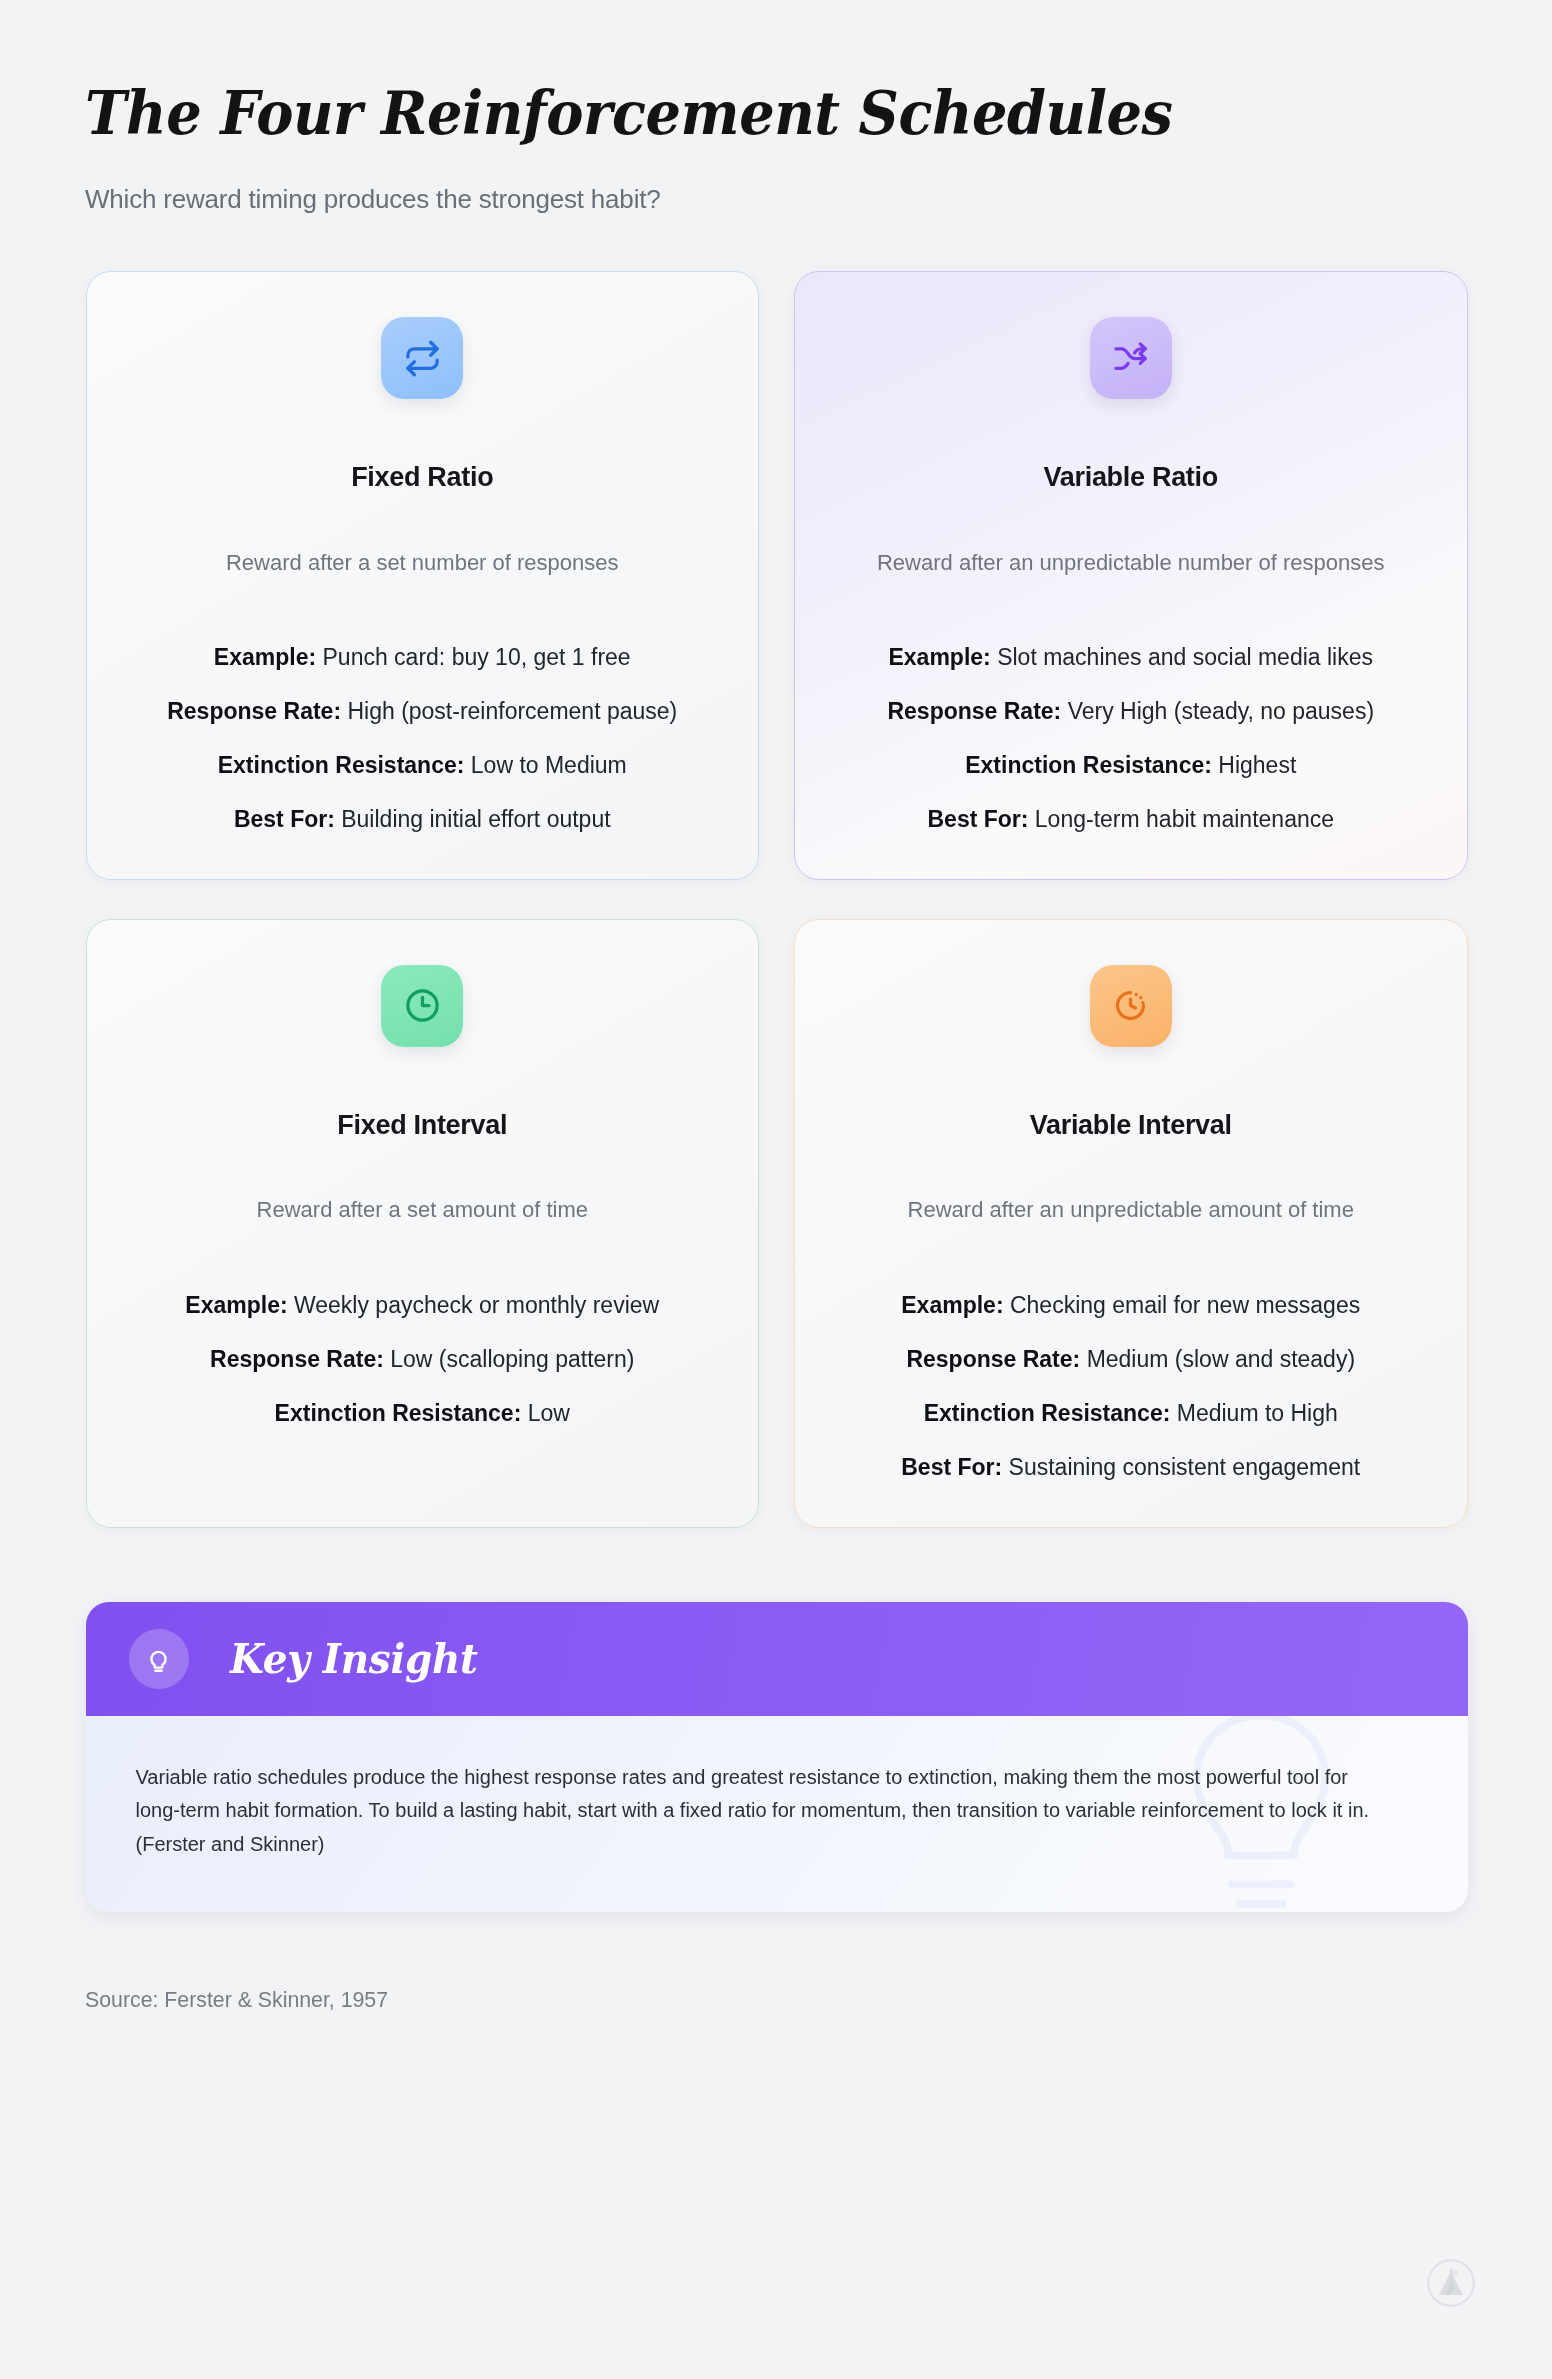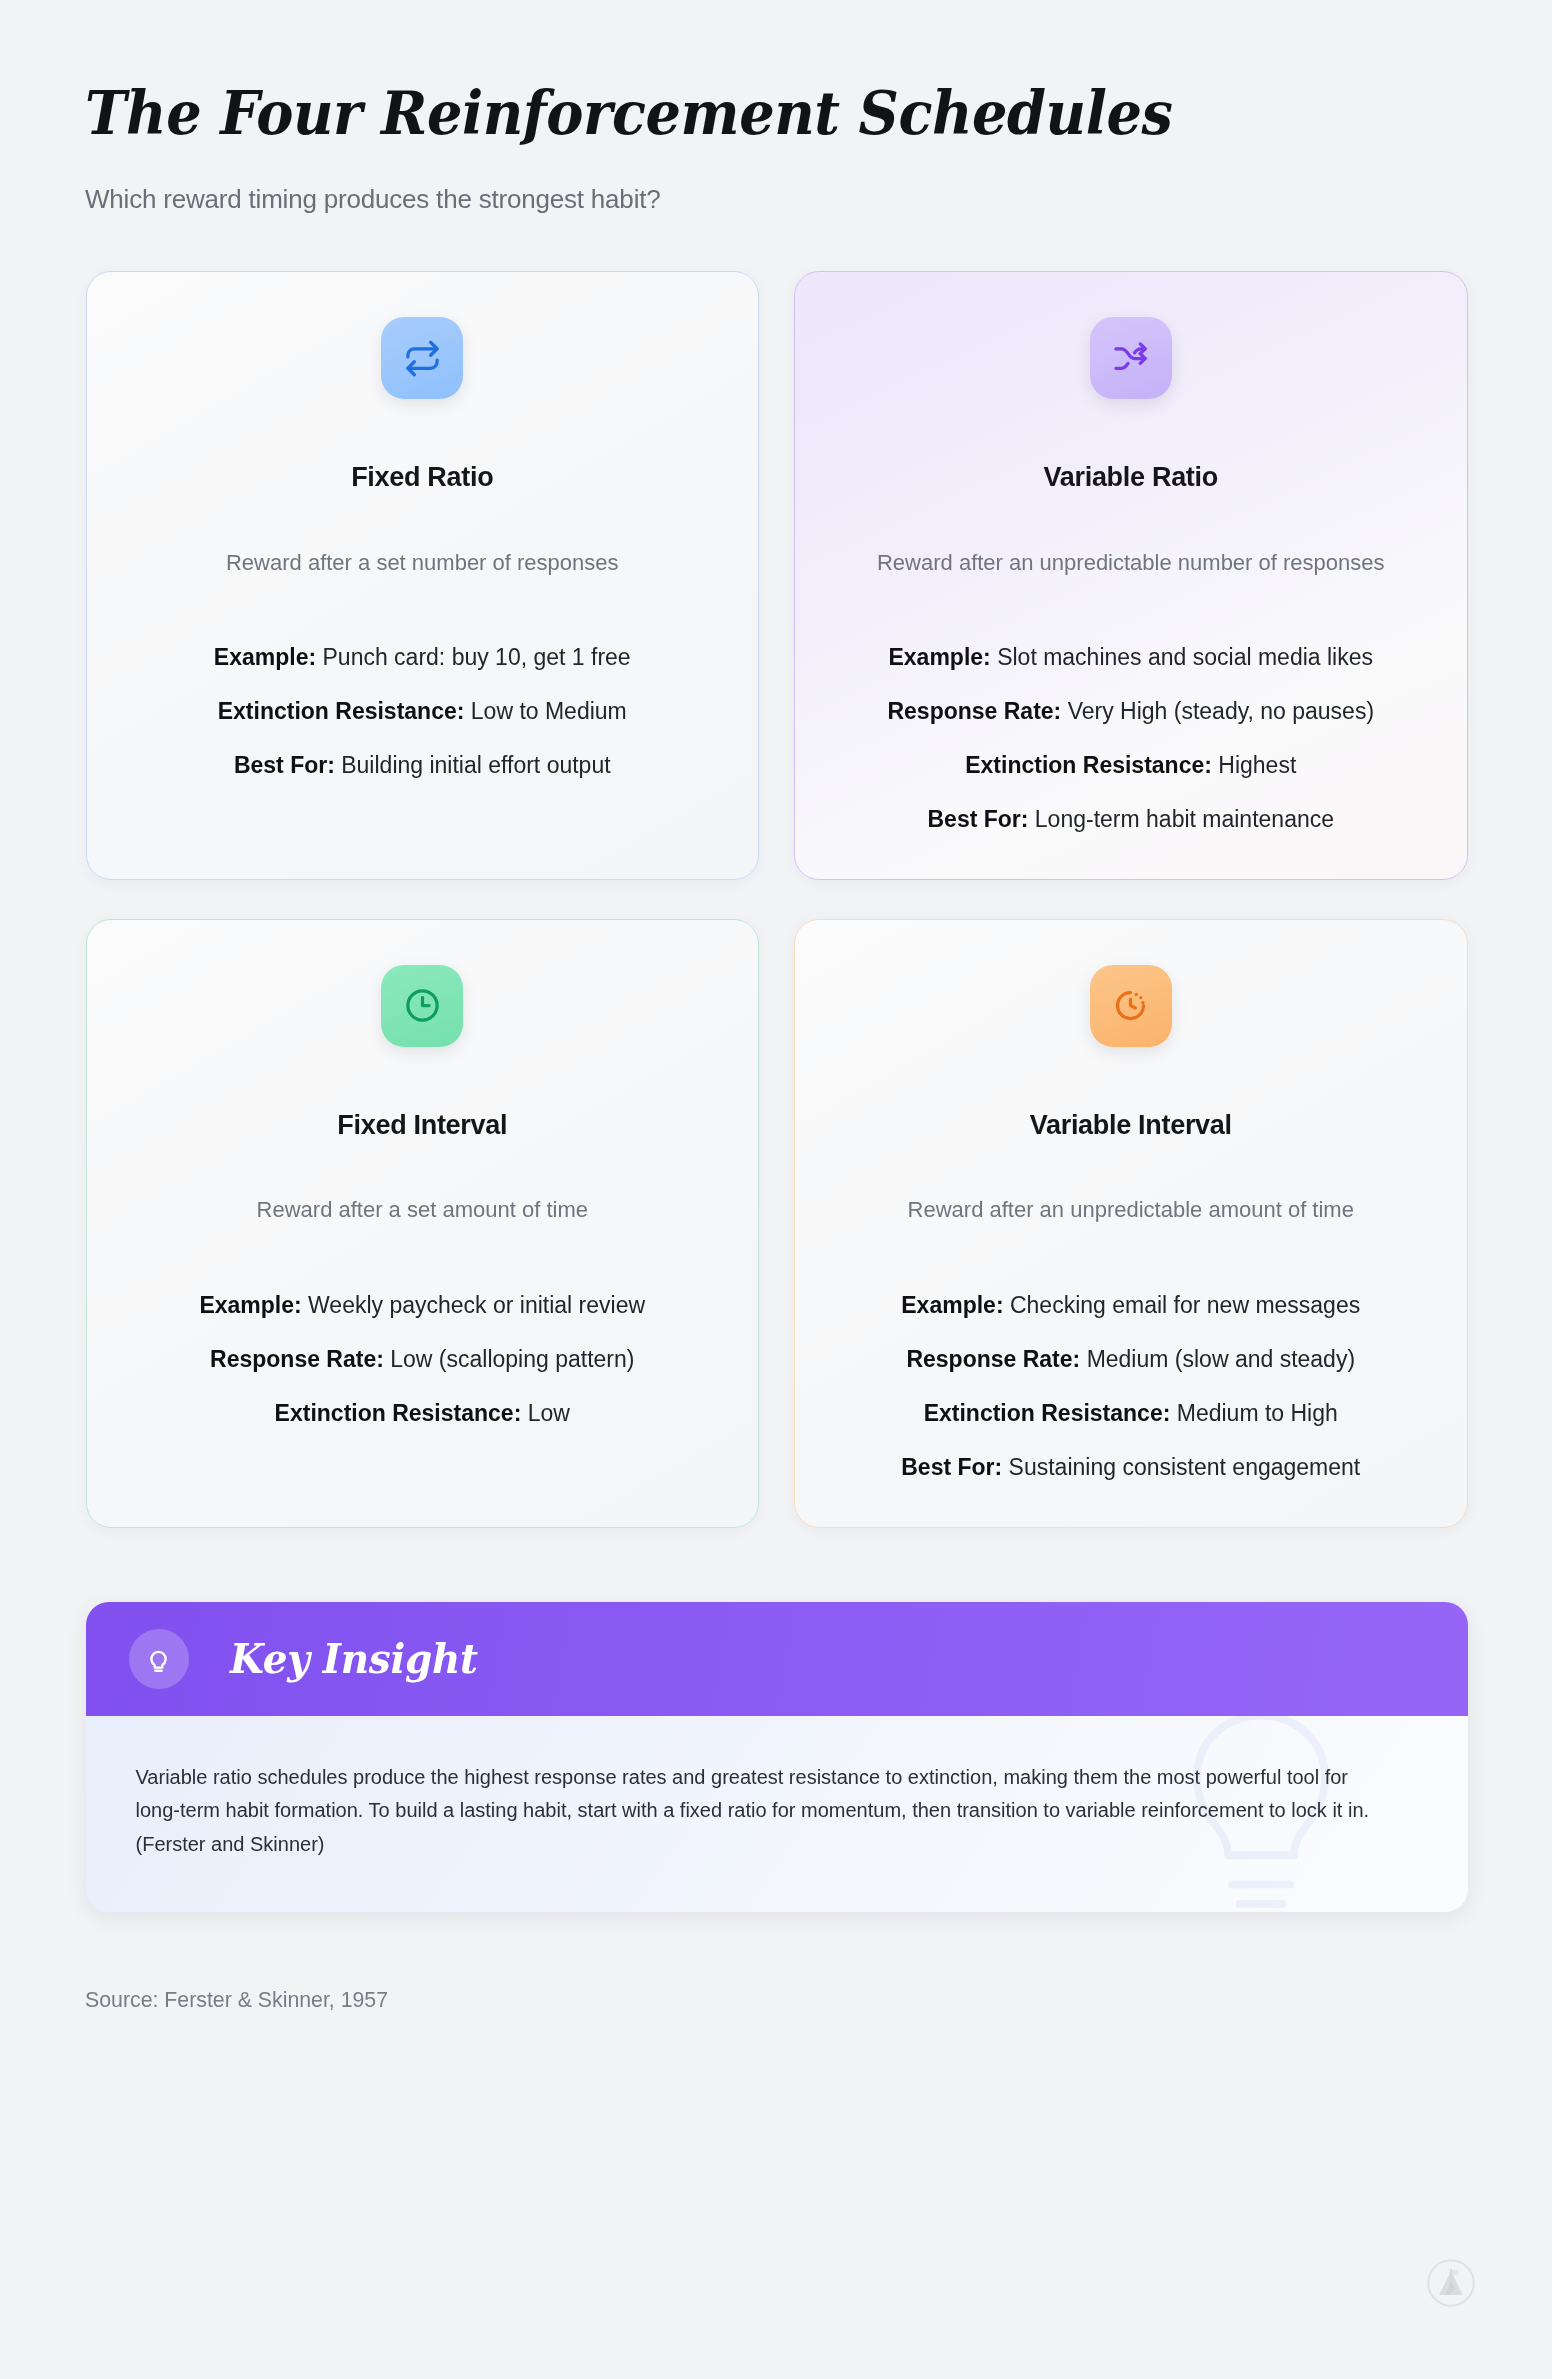--- a/index.html
+++ b/index.html
@@ -225,20 +225,24 @@
         </svg>
       </div>
       <div class="card-title">Fixed Ratio</div>
       <div class="card-desc">Reward after a set number of responses</div>
       <div class="stats">
         <div class="stat-row">
           <span class="stat-label">Example:</span>
           <span class="stat-value">Punch card: buy 10, get 1 free</span>
         </div>
         <div class="stat-row">
+          <span class="stat-label">Response Rate:</span>
+          <span class="stat-value">High (post-reinforcement pause)</span>
+        </div>
+        <div class="stat-row">
           <span class="stat-label">Extinction Resistance:</span>
           <span class="stat-value">Low to Medium</span>
         </div>
         <div class="stat-row">
           <span class="stat-label">Best For:</span>
           <span class="stat-value">Building initial effort output</span>
         </div>
       </div>
     </div>
 
@@ -279,21 +283,21 @@
         <svg viewBox="0 0 24 24" fill="none" stroke="#0f9d62" stroke-width="2" stroke-linecap="round" stroke-linejoin="round">
           <circle cx="12" cy="12" r="9"></circle>
           <polyline points="12 7 12 12 16 12"></polyline>
         </svg>
       </div>
       <div class="card-title">Fixed Interval</div>
       <div class="card-desc">Reward after a set amount of time</div>
       <div class="stats">
         <div class="stat-row">
           <span class="stat-label">Example:</span>
-          <span class="stat-value">Weekly paycheck or initial review</span>
+          <span class="stat-value">Weekly paycheck or monthly review</span>
         </div>
         <div class="stat-row">
           <span class="stat-label">Response Rate:</span>
           <span class="stat-value">Low (scalloping pattern)</span>
         </div>
         <div class="stat-row">
           <span class="stat-label">Extinction Resistance:</span>
           <span class="stat-value">Low</span>
         </div>
       </div>

